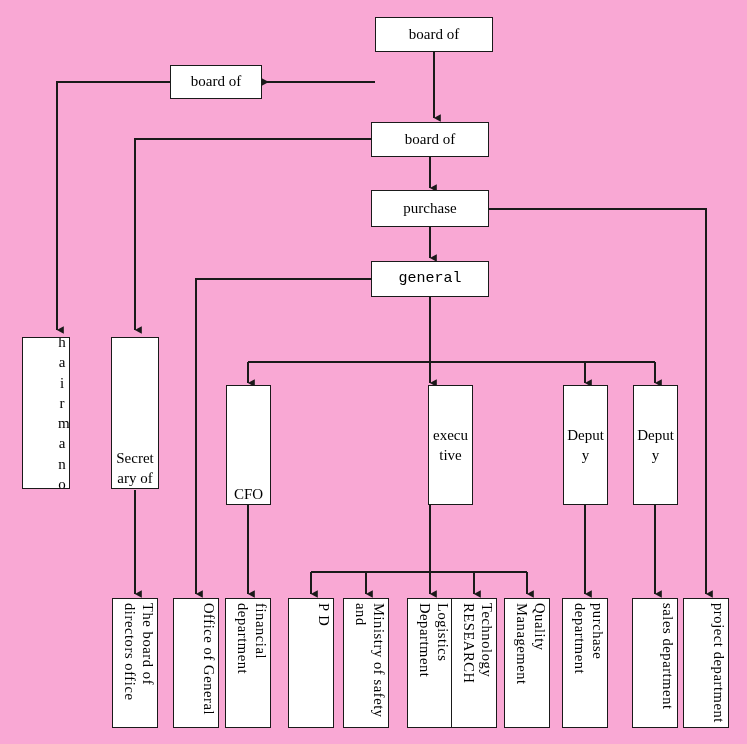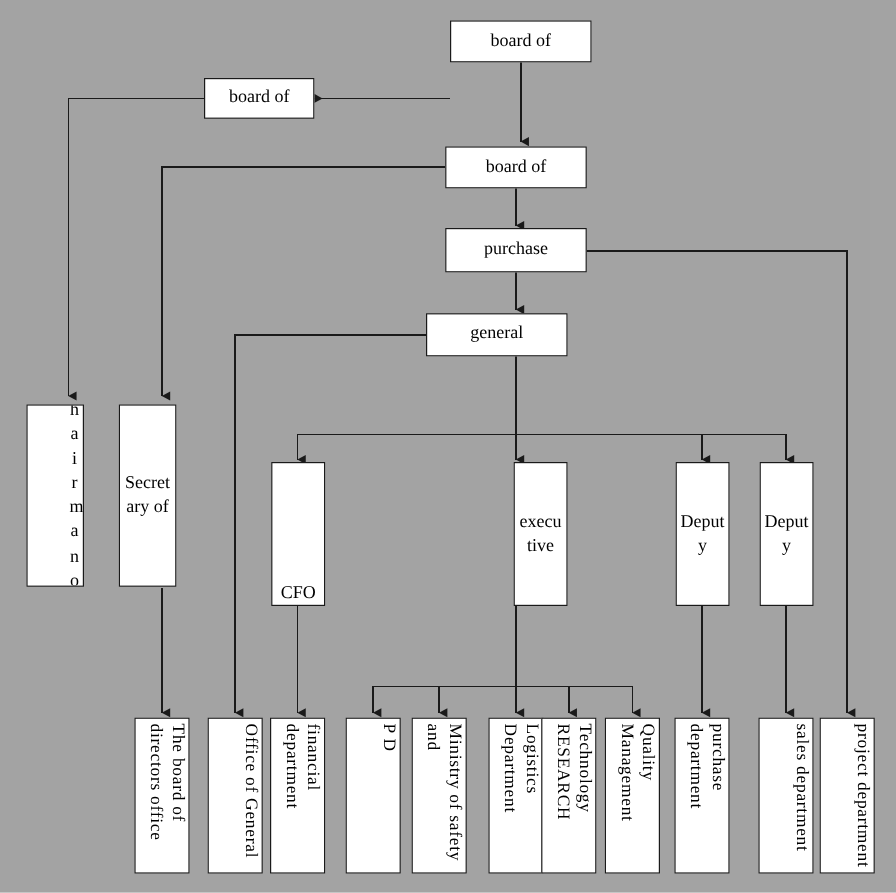--- a/index.html
+++ b/index.html
@@ -5,21 +5,21 @@
 <style>
   html,body{margin:0;padding:0;background:#ffffff;}
   body{
     font-family:"Liberation Serif", serif;
     color:#000000;
   }
   #canvas{
     position:relative;
     width:747px;
     height:744px;
-    background:#a3a3a3;
+    background:#f9a8d4;
     overflow:hidden;
   }
   svg#wires{
     position:absolute;
     left:0; top:0;
     width:747px;
     height:744px;
     pointer-events:none;
   }
   .node{
@@ -150,29 +150,29 @@
   </div>
 
   <div class="node" style="left:371px;top:122px;width:118px;height:35px;">
     <div class="lbl-h">board of</div>
   </div>
 
   <div class="node" style="left:371px;top:190px;width:118px;height:37px;">
     <div class="lbl-h">purchase</div>
   </div>
 
-  <div class="node" style="left:355px;top:261px;width:118px;height:36px;">
+  <div class="node" style="left:371px;top:261px;width:118px;height:36px;font-family:Liberation Mono, monospace;">
     <div class="lbl-h">general</div>
   </div>
 
   <div class="node" style="left:22px;top:337px;width:48px;height:152px;padding-left:32px;">
     <div class="lbl-narrow">Chairman of</div>
   </div>
 
-  <div class="node" style="left:99px;top:337px;width:48px;height:152px;">
+  <div class="node" style="left:111px;top:337px;width:48px;height:152px;align-items:flex-end;">
     <div class="lbl-narrow">Secretary of</div>
   </div>
 
   <div class="node" style="left:226px;top:385px;width:45px;height:120px;align-items:flex-end;">
     <div class="lbl-narrow">CFO</div>
   </div>
 
   <div class="node" style="left:428px;top:385px;width:45px;height:120px;">
     <div class="lbl-narrow">executive</div>
   </div>

